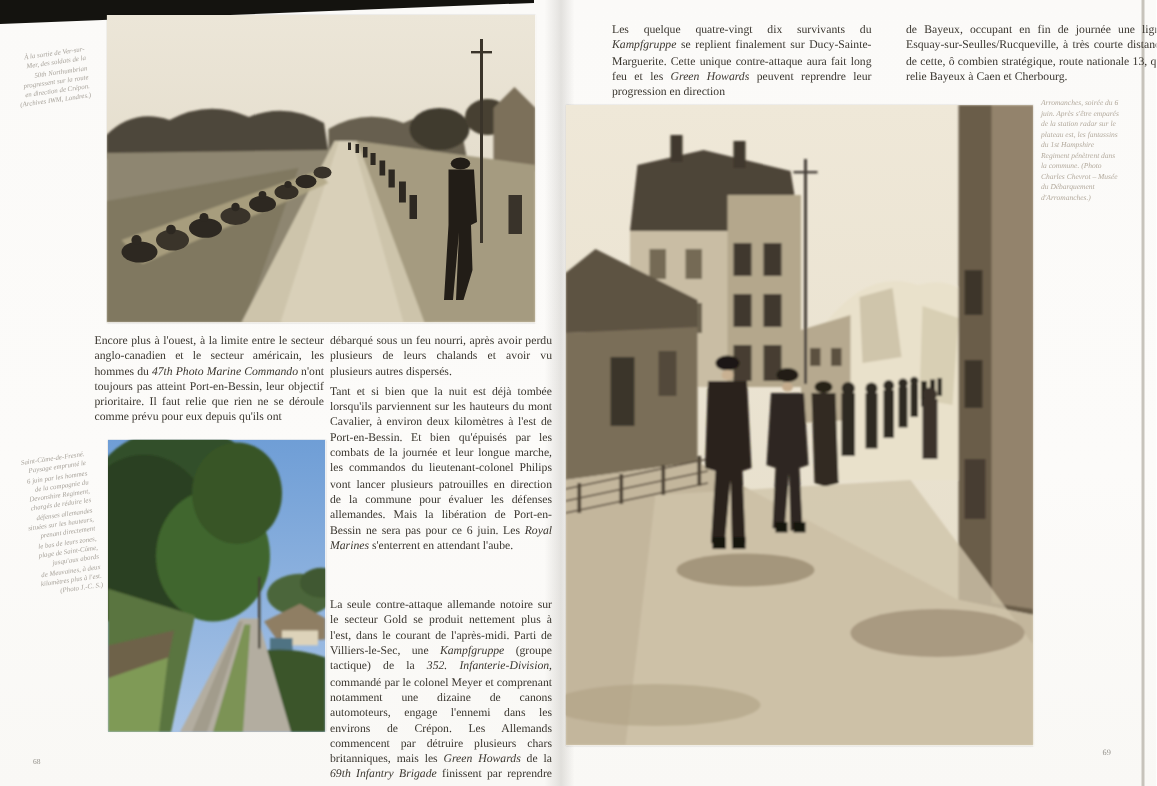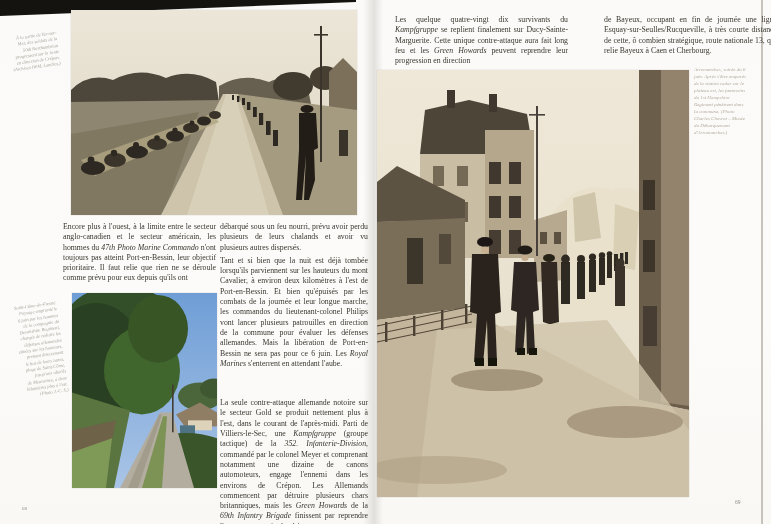--- a/index.html
+++ b/index.html
@@ -23,21 +23,21 @@
   .photo3{left:377px;top:70px;width:312px;height:427px;}
 
   
   .col{position:absolute;color:#3a362f;font-size:7.8px;line-height:10.3px;
     text-align:justify;hyphens:auto;}
   .col p{margin:0 0 3px 0;}
   .col p.spaced{margin-top:29px;}
   .col em{font-style:italic;}
   .lcol1{left:63px;top:222px;width:153px;}
   .lcol2{left:220px;top:222px;width:148px;}
-  .rcol1{left:395px;top:15px;width:173px;}
+  .rcol1{left:408px;top:15px;width:173px;}
   .rcol2{left:604px;top:15px;width:173px;}
 
   
   .cap{position:absolute;color:#a9a49c;font-style:italic;font-size:4.6px;line-height:6.3px;
     white-space:pre-line;}
   .cap1{left:6px;top:30px;width:50px;text-align:right;transform:rotate(-8deg);transform-origin:top right;}
   .cap2{left:2px;top:300px;width:54px;text-align:right;transform:rotate(-8deg);transform-origin:top right;}
   .cap3{left:694px;top:66px;width:64px;text-align:left;font-size:5px;line-height:7px;color:#b3aa9d;}
 
   .pagenum{position:absolute;color:#93908a;font-size:5.5px;}
@@ -167,21 +167,21 @@
         <path d="M0 160 L40 146 L34 196 L0 196 Z" fill="#7f9a57"></path>
         <path d="M48 196 L122 196 L100 120 L88 120 Z" fill="#b3ada0"></path>
         <path d="M70 196 L90 196 L95 124 L91 124 Z" fill="#7c9355"></path>
         <path d="M56 196 L66 196 L90 122 L87 122 Z" fill="#a29c8c"></path>
         <rect x="100" y="92" width="1.6" height="48" fill="#433c30"></rect>
       </g>
     </svg>
   </div>
 
   <div class="col lcol2">
-    <p><span>débarqué sous un feu nourri, prévu avoir perdu plusieurs de leurs chalands et avoir vu plusieurs autres dispersés.</span></p>
+    <p><span>débarqué sous un feu nourri, après avoir perdu plusieurs de leurs chalands et avoir vu plusieurs autres dispersés.</span></p>
     <p><span>Tant et si bien que la nuit est déjà tombée lorsqu'ils parviennent sur les hauteurs du mont Cavalier, à environ deux kilomètres à l'est de Port-en-Bessin. Et bien qu'épuisés par les combats de la journée et leur longue marche, les commandos du lieutenant-colonel Philips vont lancer plusieurs patrouilles en direction de la commune pour évaluer les défenses allemandes. Mais la libération de Port-en-Bessin ne sera pas pour ce 6 juin. Les </span><em>Royal Marines</em><span> s'enterrent en attendant l'aube.</span></p>
     <p class="spaced"><span>La seule contre-attaque allemande notoire sur le secteur Gold se produit nettement plus à l'est, dans le courant de l'après-midi. Parti de Villiers-le-Sec, une </span><em>Kampfgruppe</em><span> (groupe tactique) de la </span><em>352. Infanterie-Division</em><span>, commandé par le colonel Meyer et comprenant notamment une dizaine de canons automoteurs, engage l'ennemi dans les environs de Crépon. Les Allemands commencent par détruire plusieurs chars britanniques, mais les </span><em>Green Howards</em><span> de la </span><em>69th Infantry Brigade</em><span> finissent par reprendre l'avantage, au prix de sérieuses pertes.</span></p>
   </div>
 
   <div class="pagenum pn-left">68</div>
 
   <div class="col rcol1">
     <p><span>Les quelque quatre-vingt dix survivants du </span><em>Kampfgruppe</em><span> se replient finalement sur Ducy-Sainte-Marguerite. Cette unique contre-attaque aura fait long feu et les </span><em>Green Howards</em><span> peuvent reprendre leur progression en direction</span></p>
   </div>
   <div class="col rcol2">

